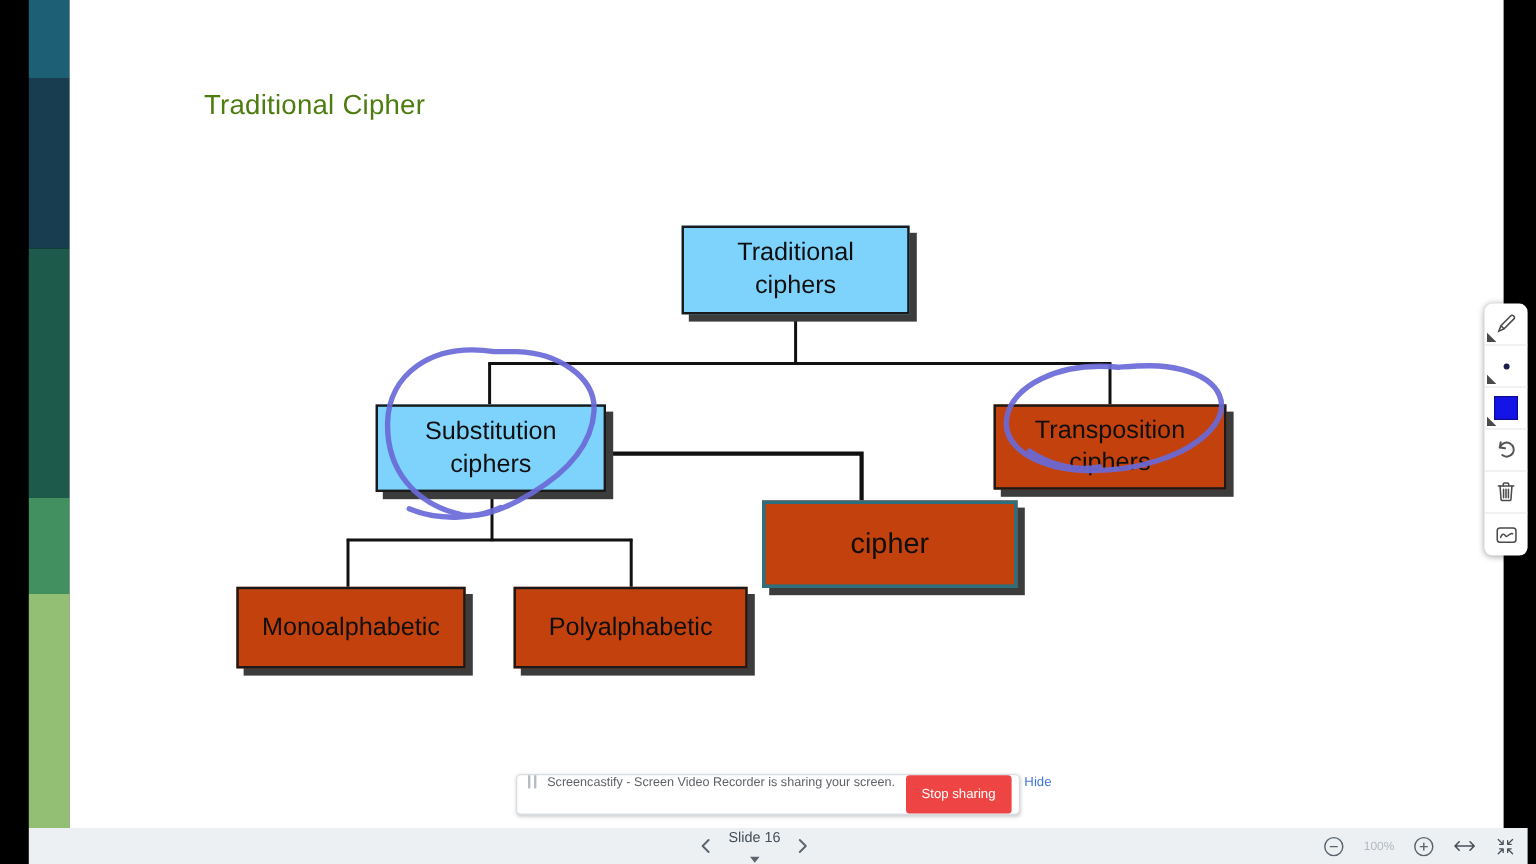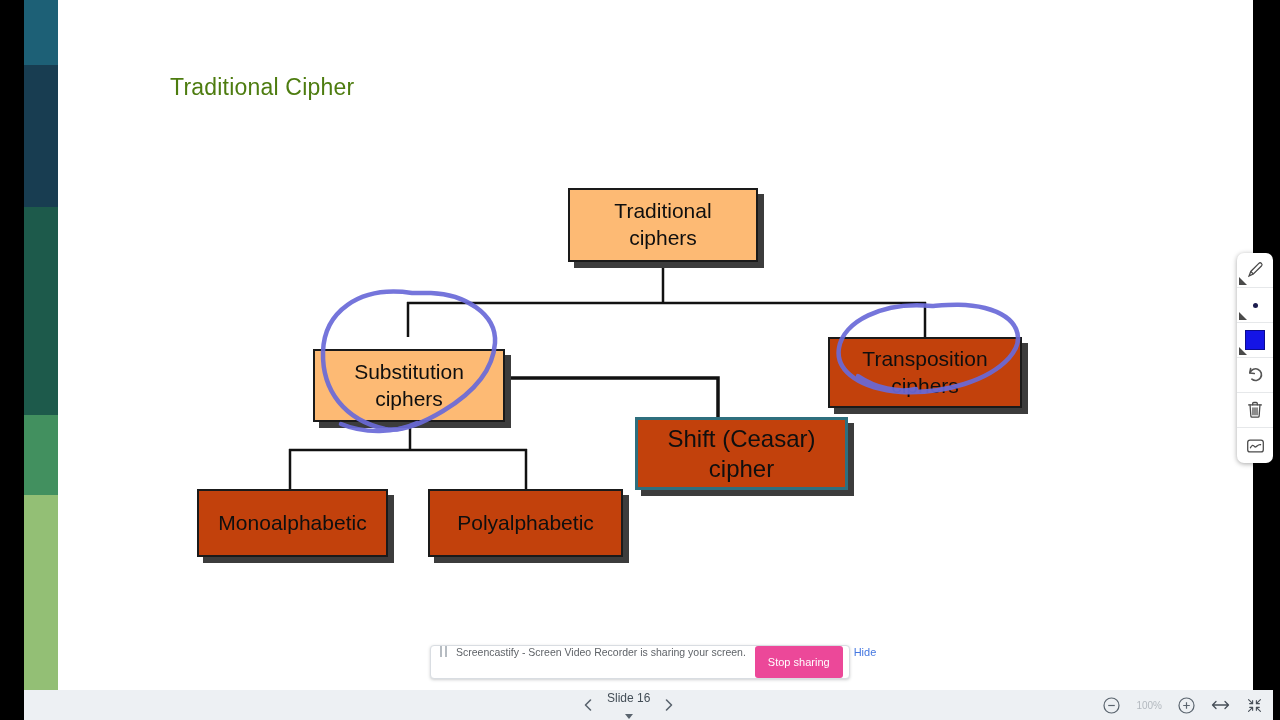--- a/index.html
+++ b/index.html
@@ -8,26 +8,26 @@
 
   
   .filmstrip { position:absolute; left:24px; top:0; width:34px; height:690px; }
   .film-seg { width:100%; }
 
   
   .canvas { position:absolute; left:58px; top:0; width:1195px; height:690px; background:#ffffff; }
   .slide-title { position:absolute; left:170px; top:74px; font-size:23px; color:#4d7c0f; letter-spacing:.2px; }
 
   
-  .node { position:absolute; border:2px solid #1a1a1a; background:#fdba74; box-shadow:6px 6px 0 #3c3c3c;
+  .node { position:absolute; border:2px solid #1a1a1a; background:#7dd3fc; box-shadow:6px 6px 0 #3c3c3c;
           display:flex; flex-direction:column; align-items:center; justify-content:center;
           font-size:21px; line-height:1.28; color:#0f0f0f; text-align:center; z-index:3; }
   .node.yellow { background:#c2410c; }
   .n-traditional  { left:568px; top:188px; width:190px; height:74px; }
-  .n-substitution { left:313px; top:337px; width:192px; height:73px;margin-top:12px; }
+  .n-substitution { left:313px; top:337px; width:192px; height:73px; }
   .n-transposition{ left:828px; top:337px; width:194px; height:71px; }
   .n-shift        { left:635px; top:417px; width:213px; height:73px; border:3px solid #2e6f7e; font-size:24px; line-height:1.25; }
   .n-mono         { left:197px; top:489px; width:191px; height:68px; }
   .n-poly         { left:428px; top:489px; width:195px; height:68px; }
 
   svg.overlay { position:absolute; left:0; top:0; width:1280px; height:690px; pointer-events:none; }
   #connectors { z-index:2; } #pen-layer { z-index:4; }
 
   
   .tool-panel { position:absolute; left:1237px; top:253px; width:36px; background:#fff; border-radius:7px;
@@ -98,21 +98,20 @@
   </div>
   <div class="node n-substitution">
     <span>Substitution</span>
     <span>ciphers</span>
   </div>
   <div class="node yellow n-transposition">
     <span>Transposition</span>
     <span>ciphers</span>
   </div>
   <div class="node yellow n-shift">
-    <span>Shift (Ceasar)</span>
     <span>cipher</span>
   </div>
   <div class="node yellow n-mono">
     <span>Monoalphabetic</span>
   </div>
   <div class="node yellow n-poly">
     <span>Polyalphabetic</span>
   </div>
 
   <svg class="overlay" id="pen-layer">
@@ -161,21 +160,21 @@
       </svg>
     </div>
   </div>
 
   <div class="share-bar">
     <span class="drag-handle">
         <i></i>
         <i></i>
       </span>
     <span class="share-msg">Screencastify - Screen Video Recorder is sharing your screen.</span>
-    <button class="stop-btn" style="background-color: #ec4899;">Stop sharing</button>
+    <button class="stop-btn" style="background-color: #ef4444;">Stop sharing</button>
     <a class="hide-link">Hide</a>
   </div>
 
   <div class="bottom-bar">
     <div class="slide-nav">
       <span class="nav-chev">
         <svg width="12" height="14" viewBox="0 0 12 14" fill="none" stroke="#5a646e" stroke-width="1.6" stroke-linecap="round" stroke-linejoin="round">
             <path d="M8.5 2 L3.5 7 L8.5 12"></path>
           </svg>
       </span>

